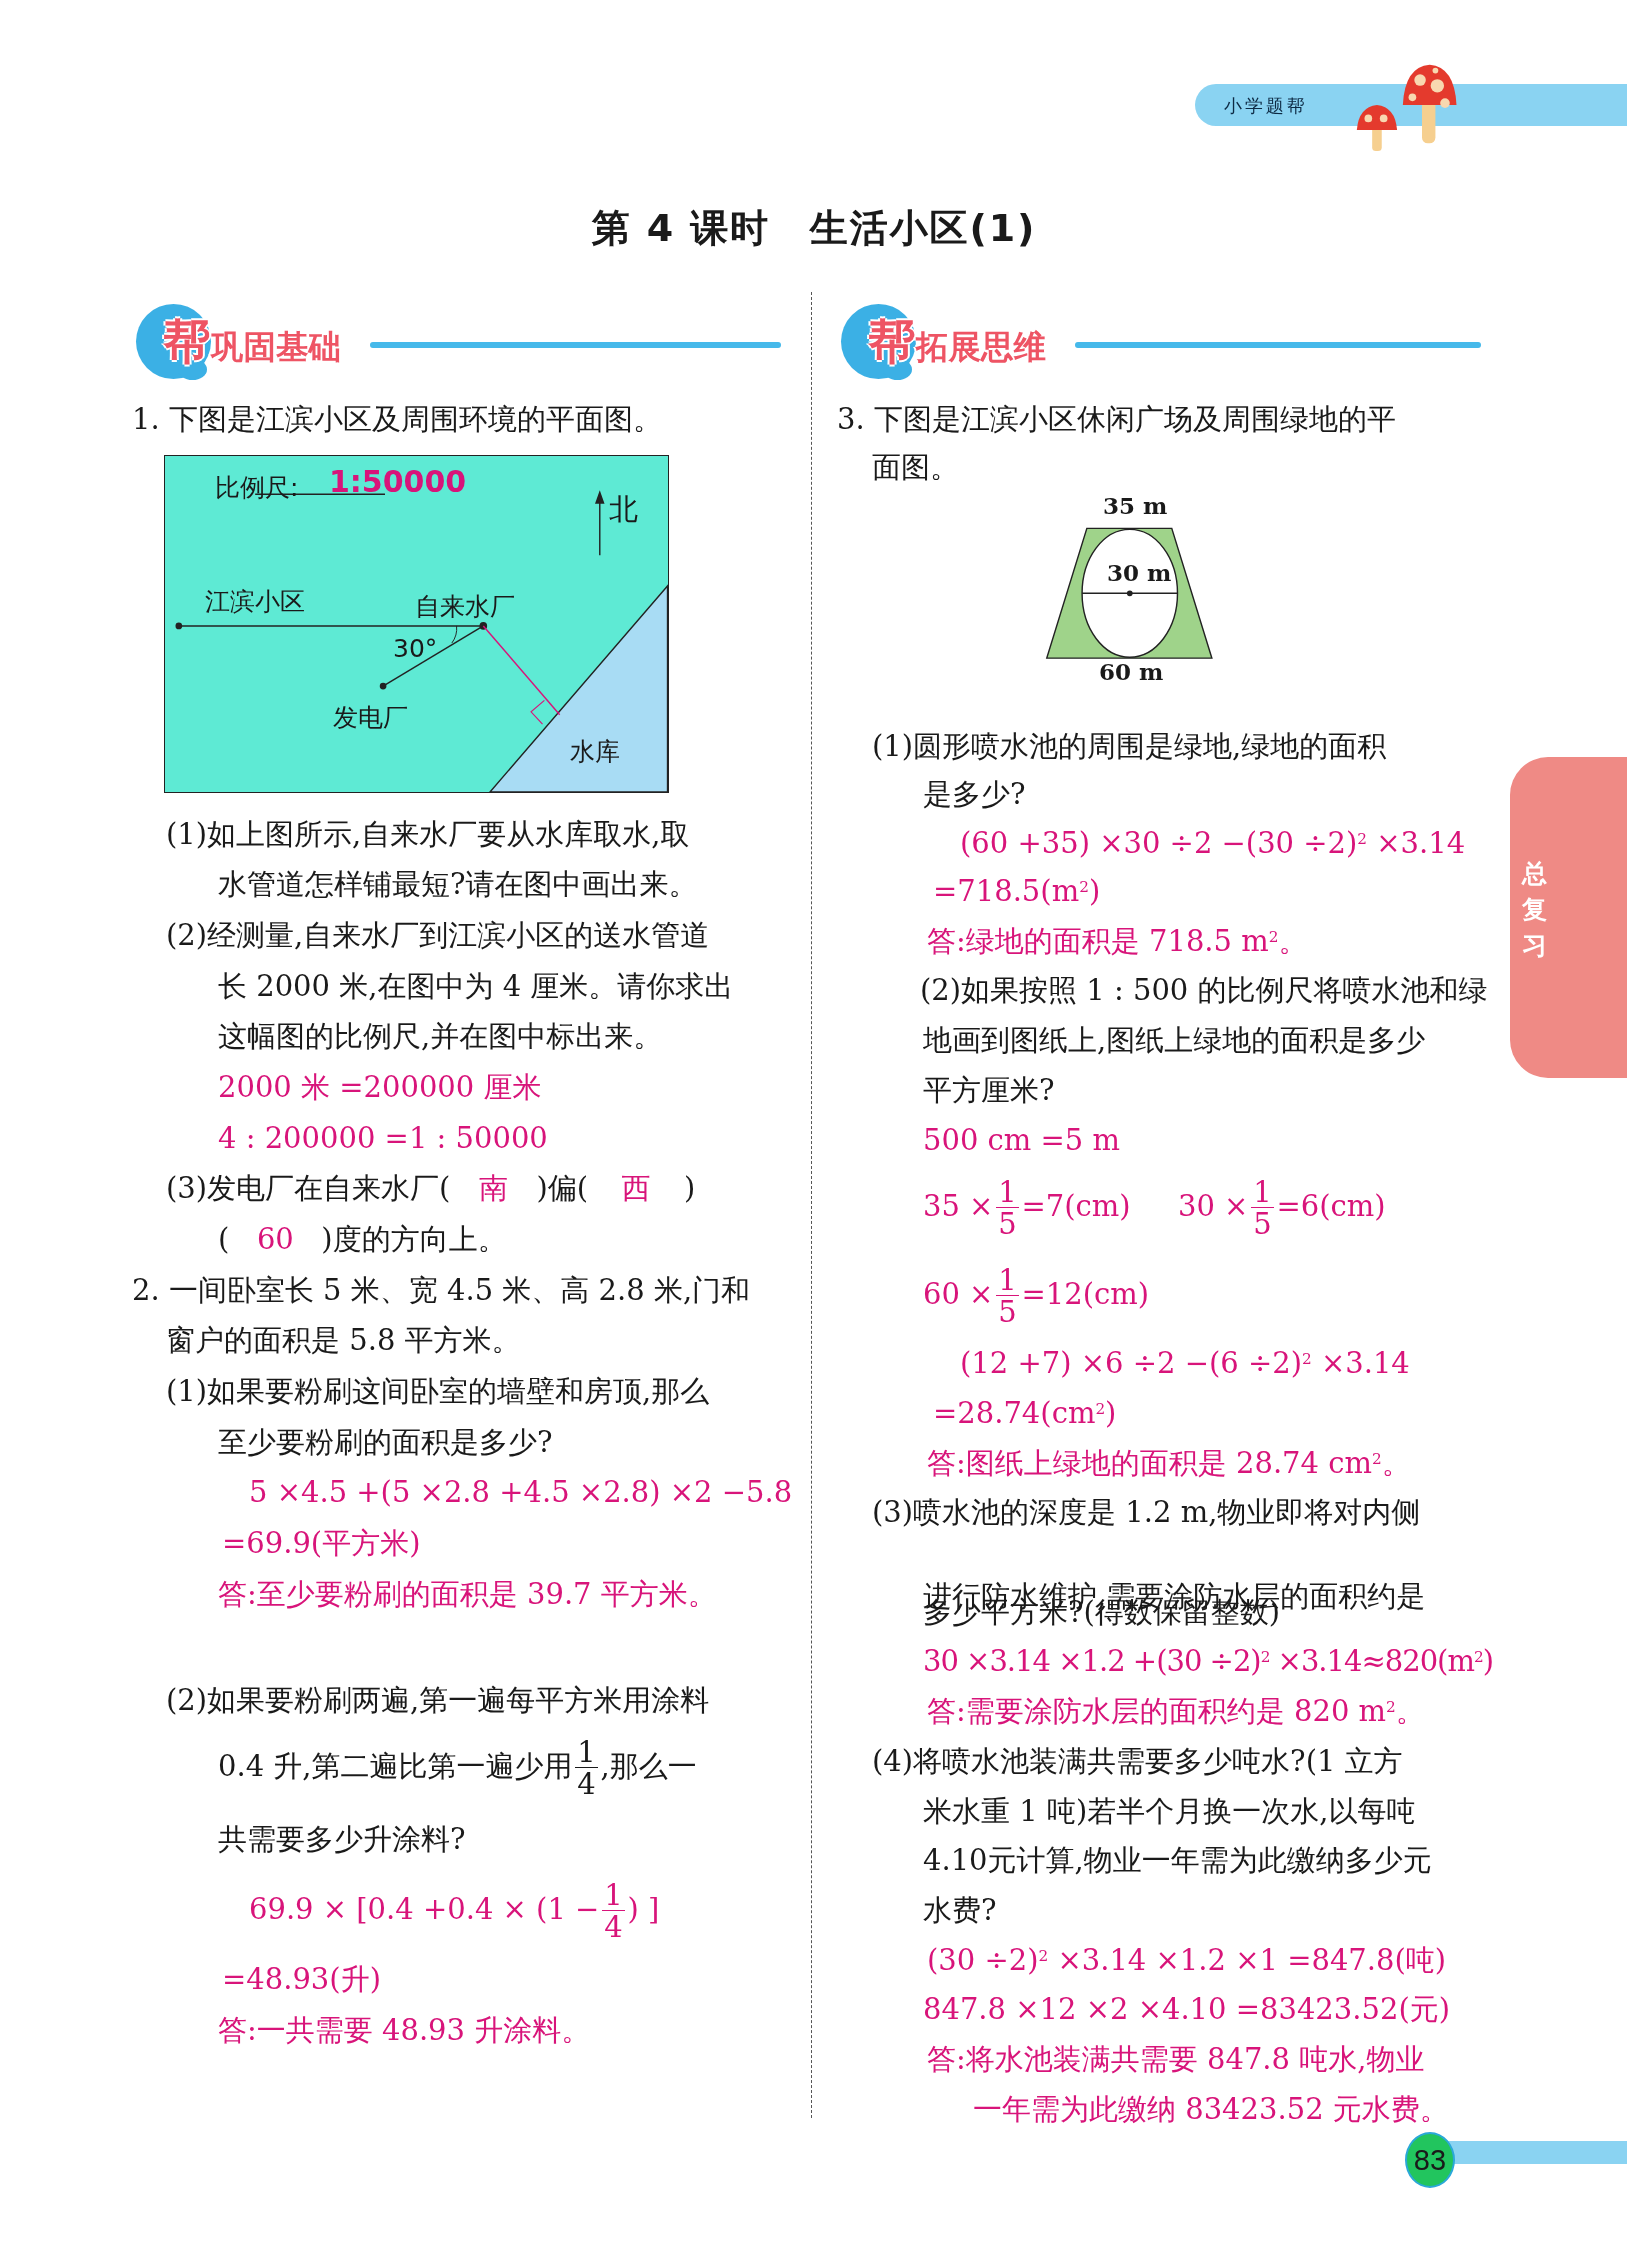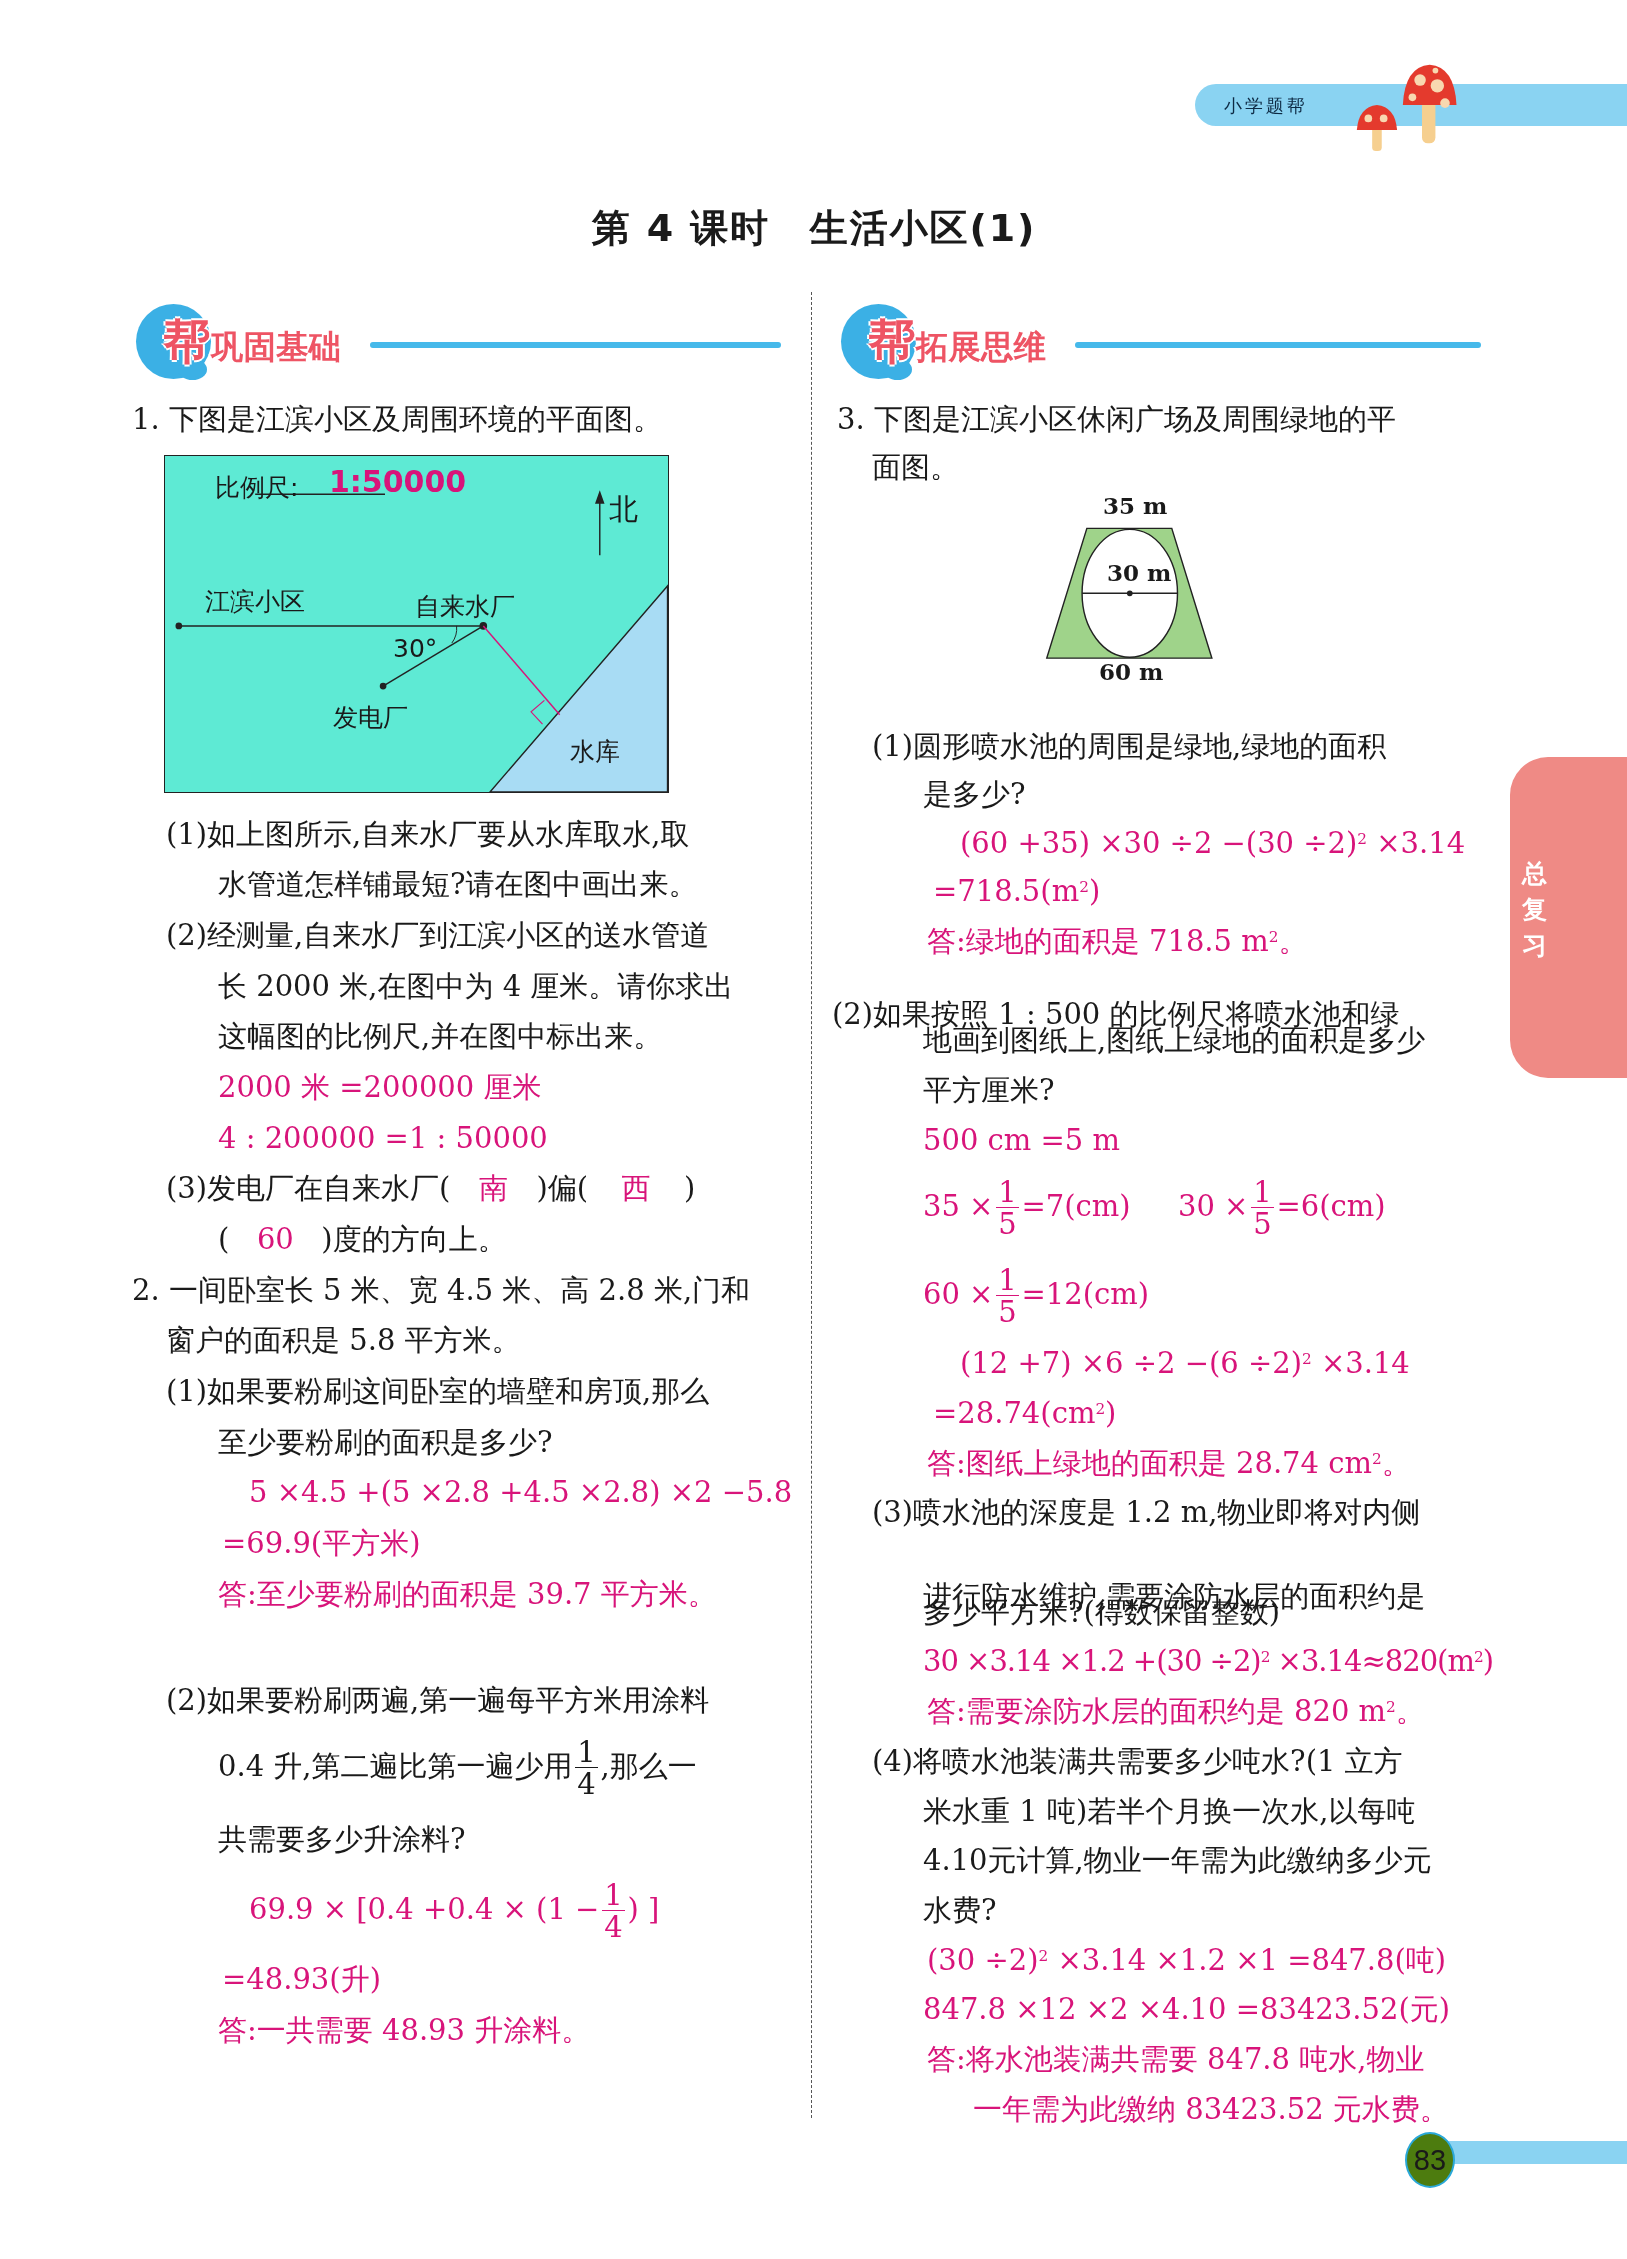--- a/index.html
+++ b/index.html
@@ -22,21 +22,21 @@
   .ansk { color:#d8147a; font-family:"DejaVu Serif",serif; }
   sup { font-size:15.3px; vertical-align:top; position:relative; top:-3.8px; }
   .frac { display:inline-flex; flex-direction:column; align-items:center; vertical-align:middle; line-height:1; font-size:29px; margin:0 2.9px; }
   .frac .n { padding:0 1.9px; border-bottom:1.9px solid currentColor; }
   .frac .d { padding-top:1.9px; }
   .map { left:164px; top:455px; width:503px; height:336px; border:1.9px solid #222; background:#5eead4; overflow:hidden; }
   .map .lbl { position:absolute; font-family:"DejaVu Sans",sans-serif; font-size:25px; white-space:nowrap; }
   .side-tab { left:1510px; top:757px; width:118px; height:321px; background:#ef8a85; border-radius:38px 0 0 38px; }
   .side-tab-text { left:1520px; top:856px; width:29px; font-family:"DejaVu Sans",sans-serif; font-weight:bold; color:#fff; font-size:25px; line-height:36px; text-align:center; }
   .page-bar { left:1439px; top:2141px; width:189px; height:23px; background:#8ad3f2; }
-  .page-circle { left:1405px; top:2132px; width:46px; height:52px; border:2.9px solid #2aa8d8; border-radius:50%; background:#4d7c0f;
+  .page-circle { left:1405px; top:2132px; width:46px; height:52px; border:2.9px solid #2aa8d8; border-radius:50%; background:#22c55e;
                  font-family:"Liberation Sans",sans-serif; font-size:29px; text-align:center; line-height:52px; }
 </style>
 </head>
 <body>
 
 <div class="abs topbar"></div>
 <div class="abs topbar-text">小学题帮</div>
 <svg class="abs" style="left:1353px;top:57px;" width="115" height="96" viewBox="0 0 120 100">
   <rect x="72" y="42" width="14" height="48" rx="6" fill="#f6cf8f"></rect>
   <path d="M52 50 Q54 10 80 8 Q106 10 108 50 Z" fill="#e43a2d"></path>
@@ -154,21 +154,21 @@
   <div class="abs" style="left:65px;top:71px;font-size:23px;font-weight:bold;">30 m</div>
   <div class="abs" style="left:57px;top:170px;font-size:23px;font-weight:bold;">60 m</div>
 </div>
 
 <div class="abs txt" style="left:872px;top:721px;">(1)圆形喷水池的周围是绿地,绿地的面积</div>
 <div class="abs txt" style="left:923px;top:769px;">是多少?</div>
 <div class="abs txt ans" style="left:960px;top:818px;"><span>(60 +35) ×30 ÷2 −(30 ÷2)</span><sup>2</sup><span> ×3.14</span></div>
 <div class="abs txt ans" style="left:933px;top:866px;"><span>=718.5(m</span><sup>2</sup><span>)</span></div>
 <div class="abs txt ans" style="left:927px;top:916px;"><span>答:绿地的面积是 718.5 m</span><sup>2</sup><span>。</span></div>
 
-<div class="abs txt" style="left:832px;top:965px;margin-top:24px;">(2)如果按照 1 : 500 的比例尺将喷水池和绿</div>
+<div class="abs txt" style="left:920px;top:965px;">(2)如果按照 1 : 500 的比例尺将喷水池和绿</div>
 <div class="abs txt" style="left:923px;top:1015px;">地画到图纸上,图纸上绿地的面积是多少</div>
 <div class="abs txt" style="left:923px;top:1065px;">平方厘米?</div>
 <div class="abs txt ans" style="left:923px;top:1115px;">500 cm =5 m</div>
 <div class="abs txt ans" style="left:923px;top:1178px;">
   <span>35 ×</span><span class="frac">
       <span class="n">1</span>
       <span class="d">5</span>
     </span><span>=7(cm)</span>
   <span style="display:inline-block;width:29px;"></span>
   <span>30 ×</span><span class="frac">

